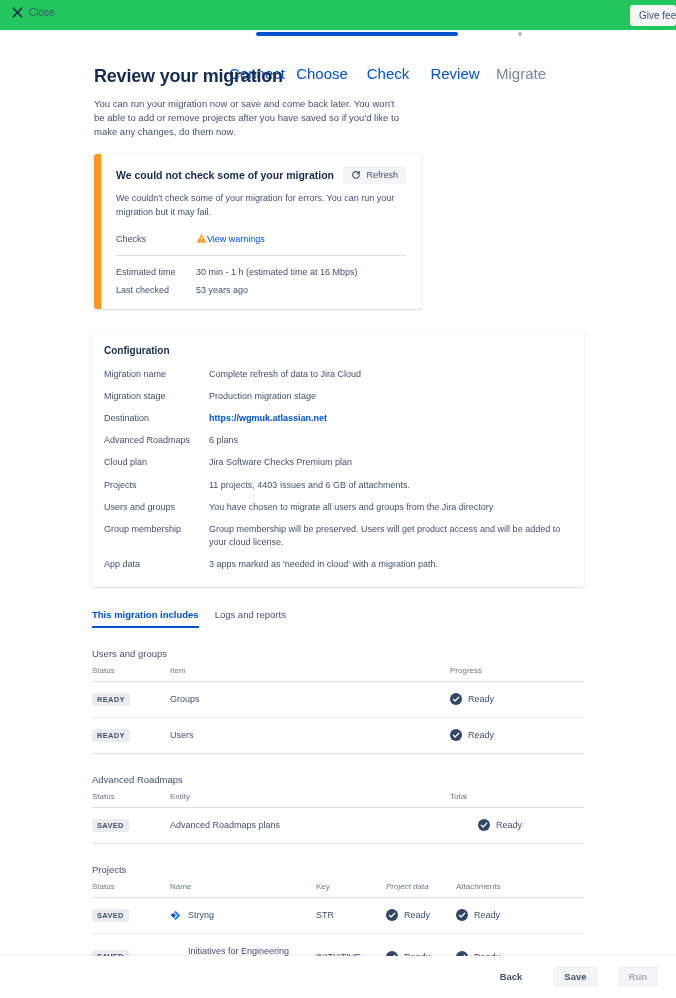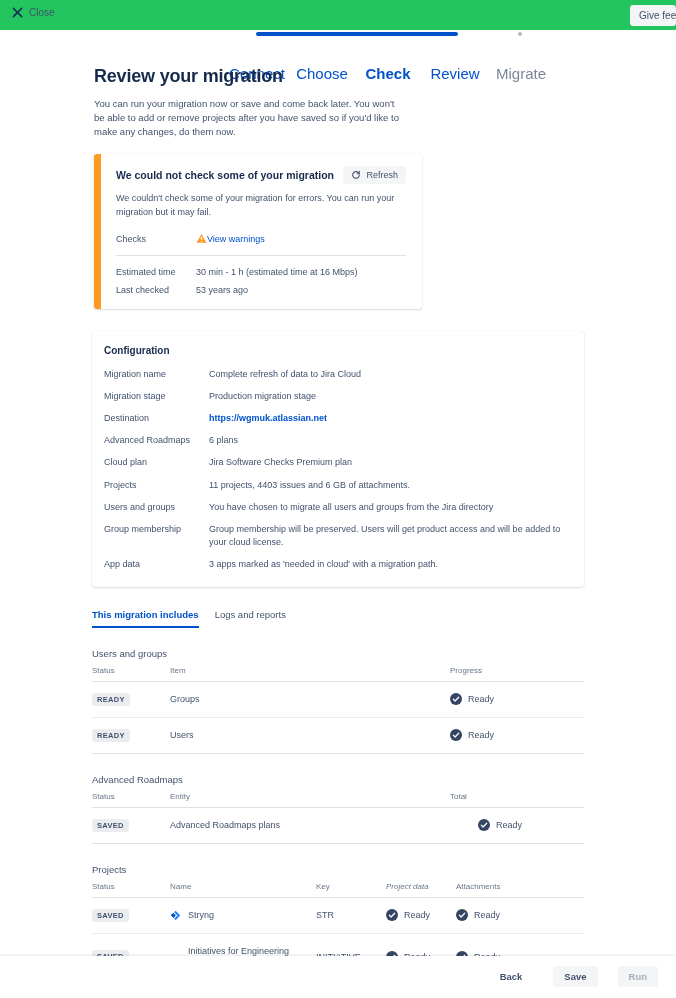--- a/index.html
+++ b/index.html
@@ -171,21 +171,21 @@
   </div>
   <div class="feedback-btn">Give feedback</div>
 </div>
 
 <div class="stepper">
   <div class="step-track"></div>
   <div class="step-dot"></div>
   <div class="step-labels">
     <div class="step-label" style="left:257px;">Connect</div>
     <div class="step-label" style="left:322px;">Choose</div>
-    <div class="step-label" style="left:388px;font-weight:bold;">Check</div>
+    <div class="step-label" style="left:388px;">Check</div>
     <div class="step-label" style="left:455px;">Review</div>
     <div class="step-label muted" style="left:521px;">Migrate</div>
   </div>
 </div>
 
 <div class="content">
   <div class="col">
 
     <h1 class="page-title">Review your migration</h1>
     <div class="page-desc">You can run your migration now or save and come back later. You won't be able to add or remove projects after you have saved so if you'd like to make any changes, do them now.</div>

